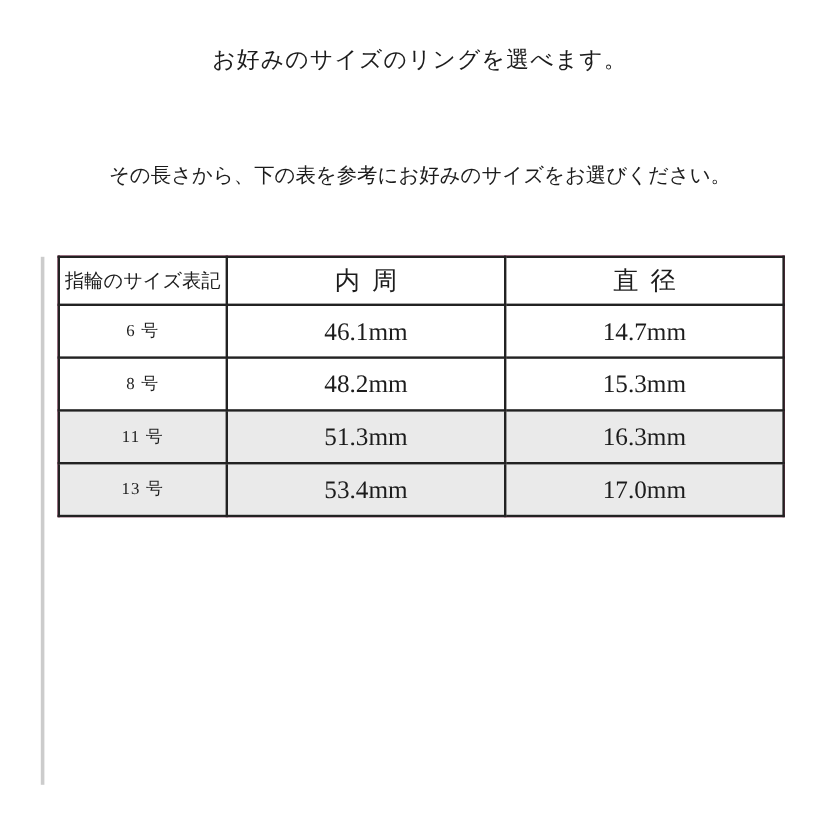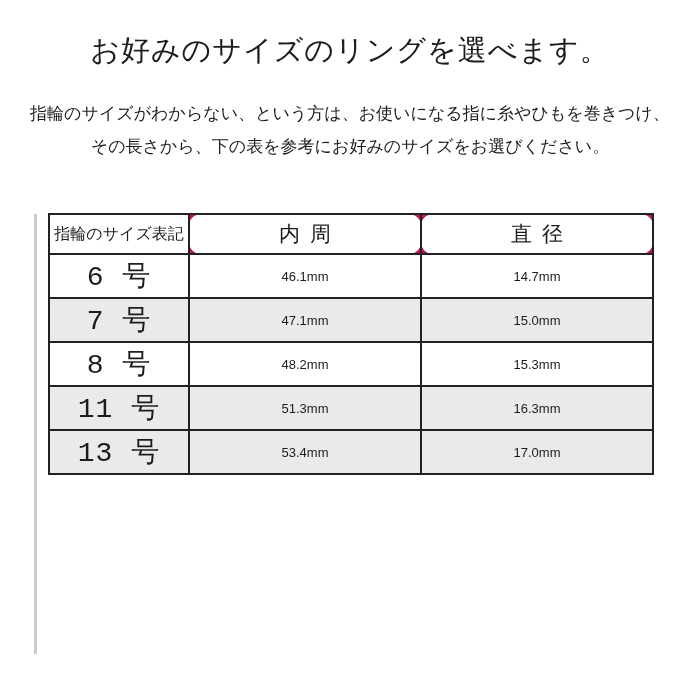--- a/index.html
+++ b/index.html
@@ -16,21 +16,21 @@
     font-family: "Liberation Sans", "DejaVu Sans", sans-serif;
     color: #1c1c1c;
   }
   .page-title {
     position: absolute;
     top: 30px;
     left: 0;
     width: 700px;
     text-align: center;
     font-family: "DejaVu Serif", "Liberation Serif", serif;
-    font-size: 29px;
+    font-size: 19px;
     font-weight: 500;
     letter-spacing: 1px;
     line-height: 40px;
     color: #1c1c1c;
   }
   .page-subtitle {
     position: absolute;
     top: 97px;
     left: 0;
     width: 700px;
@@ -80,41 +80,40 @@
     font-family: "Liberation Sans", "DejaVu Sans", sans-serif;
     font-size: 16px;
     font-weight: normal;
   }
   .hdr-serif {
     font-family: "DejaVu Serif", "Liberation Serif", serif;
     font-size: 21px;
     font-weight: normal;
     letter-spacing: 10px;
     text-indent: 10px;
-    border-radius: 12px;
   }
   .cell-size {
-    font-family: Liberation Mono, monospace;
-    font-size: 28px;
+    font-family: Liberation Serif, serif;
+    font-size: 14px;
     letter-spacing: 1px;
   }
   .cell-mm {
-    font-family: Liberation Sans, sans-serif;
-    font-size: 13px;
+    font-family: Liberation Serif, serif;
+    font-size: 21px;
   }
 </style>
 </head>
 <body>
 
 <div class="canvas">
 
   <div class="page-title">お好みのサイズのリングを選べます。</div>
 
   <div class="page-subtitle">
-    <span>指輪のサイズがわからない、という方は、お使いになる指に糸やひもを巻きつけ、</span><br>
+    <br>
     <span>その長さから、下の表を参考にお好みのサイズをお選びください。</span>
   </div>
 
   <div class="table-shadow"></div>
 
   <div class="size-table-wrap">
     <table class="size-table">
       <colgroup>
         <col style="width:140px">
         <col style="width:232px">
@@ -125,25 +124,20 @@
           <th class="hdr-notation">指輪のサイズ表記</th>
           <th class="hdr-serif">内周</th>
           <th class="hdr-serif">直径</th>
         </tr>
 
         <tr class="data-row">
           <td class="cell-size">6 号</td>
           <td class="cell-mm">46.1mm</td>
           <td class="cell-mm">14.7mm</td>
         </tr>
-        <tr class="data-row striped">
-          <td class="cell-size">7 号</td>
-          <td class="cell-mm">47.1mm</td>
-          <td class="cell-mm">15.0mm</td>
-        </tr>
         <tr class="data-row">
           <td class="cell-size">8 号</td>
           <td class="cell-mm">48.2mm</td>
           <td class="cell-mm">15.3mm</td>
         </tr>
         <tr class="data-row striped">
           <td class="cell-size">11 号</td>
           <td class="cell-mm">51.3mm</td>
           <td class="cell-mm">16.3mm</td>
         </tr>

